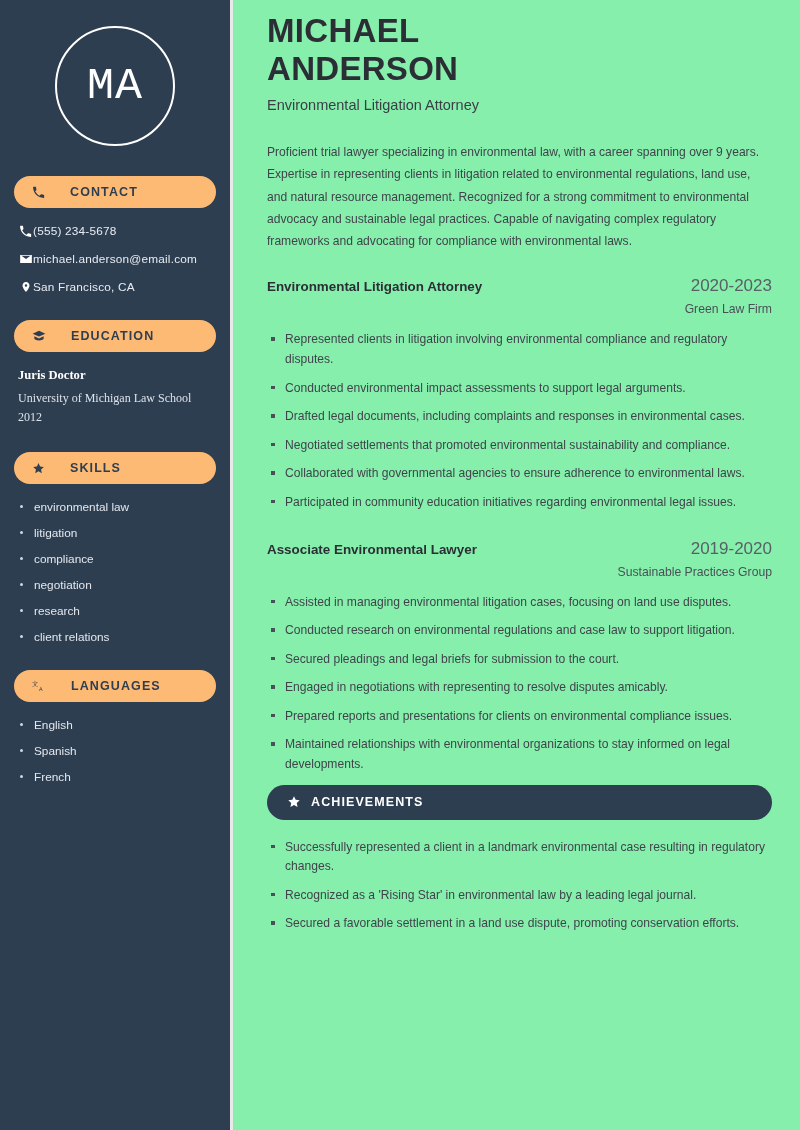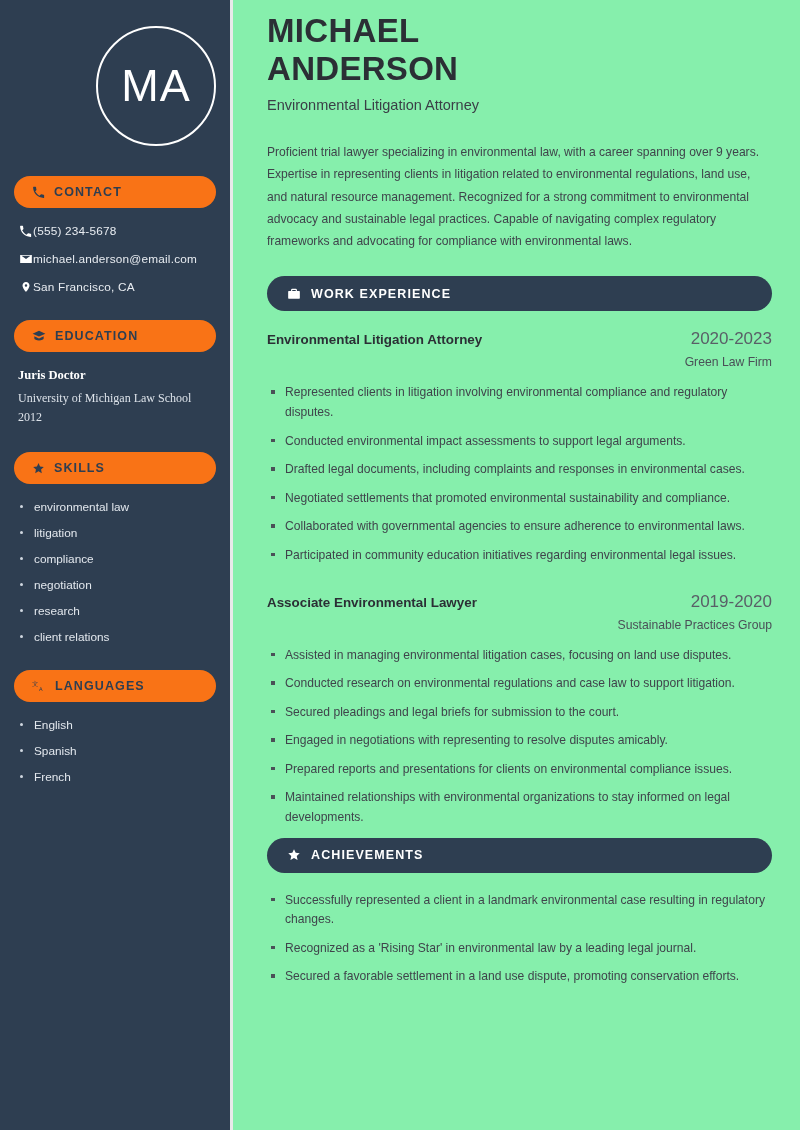--- a/index.html
+++ b/index.html
@@ -24,45 +24,46 @@
   .sidebar {
     width: 233px;
     flex: 0 0 233px;
     background: #2e3e51;
     padding: 22px 14px 30px 14px;
     border-right: 3px solid #e9e9ea;
   }
 
   .avatar-wrap {
     display: flex;
-    justify-content: flex-end;
+    justify-content: center;
     margin-top: 4px;
     margin-bottom: 30px;
+    font-family: Liberation Mono, monospace;
   }
   .avatar {
     width: 120px;
     height: 120px;
     border-radius: 50%;
     border: 2px solid #ffffff;
     display: flex;
     align-items: center;
     justify-content: center;
     color: #ffffff;
     font-size: 45px;
     font-weight: 400;
     letter-spacing: 1px;
   }
 
   .pill {
-    background: #f97316;
+    background: #fdba74;
     border-radius: 999px;
     height: 32px;
     display: flex;
     align-items: center;
-    gap: 9px;
+    gap: 25px;
     padding: 0 18px;
     margin-bottom: 16px;
   }
   .pill .pill-label {
     color: #2e3e51;
     font-size: 12.5px;
     font-weight: bold;
     letter-spacing: 1.1px;
   }
   .pill .ico { display: flex; align-items: center; }
@@ -312,28 +313,20 @@
 
     <h1 class="name">
       <span>MICHAEL</span><br>
       <span>ANDERSON</span>
     </h1>
 
     <div class="headline">Environmental Litigation Attorney</div>
 
     <p class="summary">Proficient trial lawyer specializing in environmental law, with a career spanning over 9 years. Expertise in representing clients in litigation related to environmental regulations, land use, and natural resource management. Recognized for a strong commitment to environmental advocacy and sustainable legal practices. Capable of navigating complex regulatory frameworks and advocating for compliance with environmental laws.</p>
 
-    <div class="section-bar">
-      <span class="ico">
-        <svg width="14" height="14" viewBox="0 0 24 24" fill="#ffffff">
-            <path d="M9 3h6a2 2 0 0 1 2 2v2h4a1 1 0 0 1 1 1v11a1 1 0 0 1-1 1H3a1 1 0 0 1-1-1V8a1 1 0 0 1 1-1h4V5a2 2 0 0 1 2-2zm0 4h6V5H9v2z"></path>
-          </svg>
-      </span>
-      <span class="bar-label">WORK EXPERIENCE</span>
-    </div>
 
     <div class="job">
       <div class="job-head">
         <span class="job-title">Environmental Litigation Attorney</span>
         <span class="job-dates">2020-2023</span>
       </div>
       <div class="job-company">Green Law Firm</div>
       <ul class="bullets">
         <li>Represented clients in litigation involving environmental compliance and regulatory disputes.</li>
         <li>Conducted environmental impact assessments to support legal arguments.</li>

